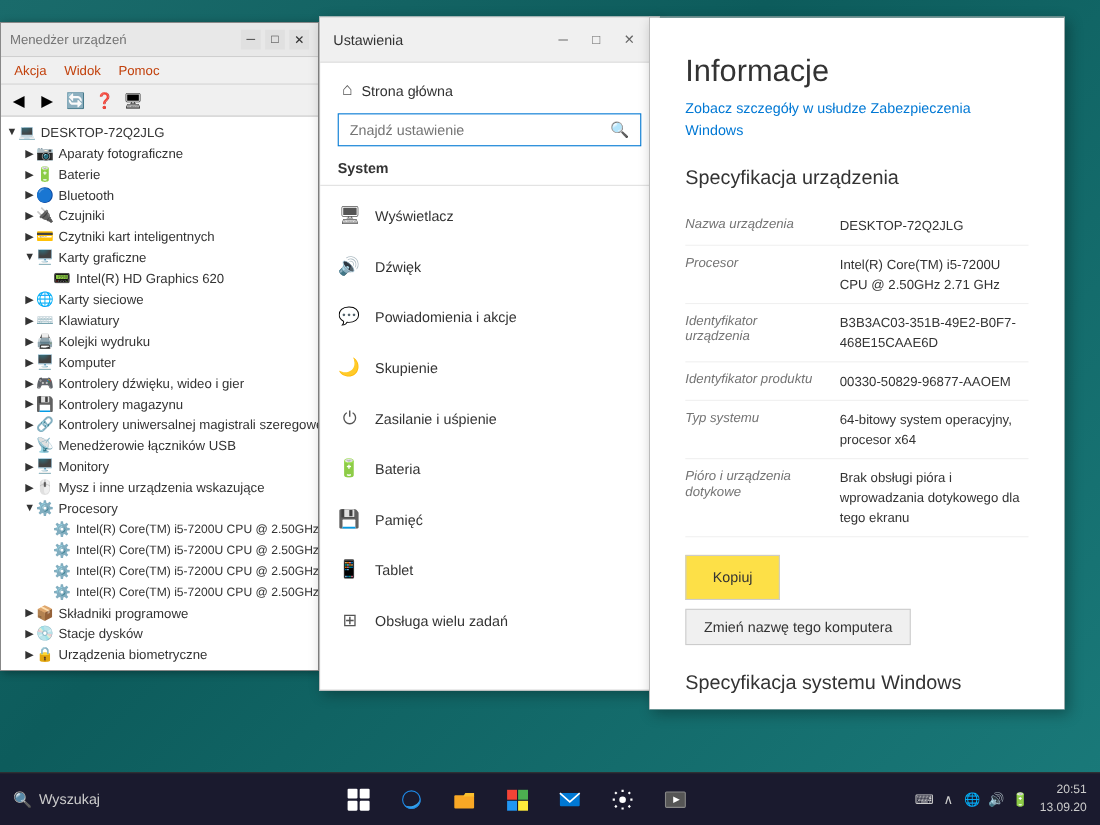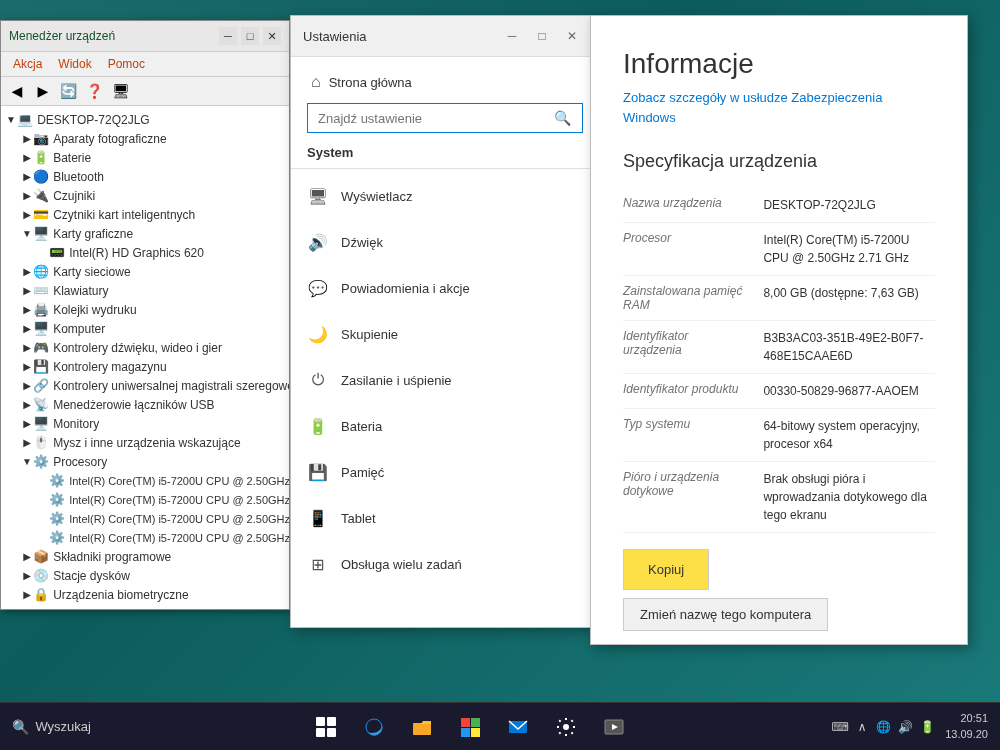--- a/index.html
+++ b/index.html
@@ -117,21 +117,21 @@
       padding: 6px 8px;
       display: flex;
       align-items: center;
       justify-content: space-between;
       border-bottom: 1px solid #ccc;
       user-select: none;
     }
 
     .window-title {
       font-size: 12px;
-      color: #14532d;
+      color: #737373;
     }
 
     .window-controls {
       display: flex;
       gap: 4px;
     }
 
     .win-btn {
       width: 18px;
       height: 18px;
@@ -685,24 +685,20 @@
 
       <div class="spec-row">
         <span class="spec-label">Nazwa urządzenia</span>
         <span class="spec-value">DESKTOP-72Q2JLG</span>
       </div>
       <div class="spec-row">
         <span class="spec-label">Procesor</span>
         <span class="spec-value">Intel(R) Core(TM) i5-7200U CPU @ 2.50GHz  2.71 GHz</span>
       </div>
       <div class="spec-row">
-        <span class="spec-label">Zainstalowana pamięć RAM</span>
-        <span class="spec-value">8,00 GB (dostępne: 7,63 GB)</span>
-      </div>
-      <div class="spec-row">
         <span class="spec-label">Identyfikator urządzenia</span>
         <span class="spec-value">B3B3AC03-351B-49E2-B0F7-468E15CAAE6D</span>
       </div>
       <div class="spec-row">
         <span class="spec-label">Identyfikator produktu</span>
         <span class="spec-value">00330-50829-96877-AAOEM</span>
       </div>
       <div class="spec-row">
         <span class="spec-label">Typ systemu</span>
         <span class="spec-value">64-bitowy system operacyjny, procesor x64</span>

